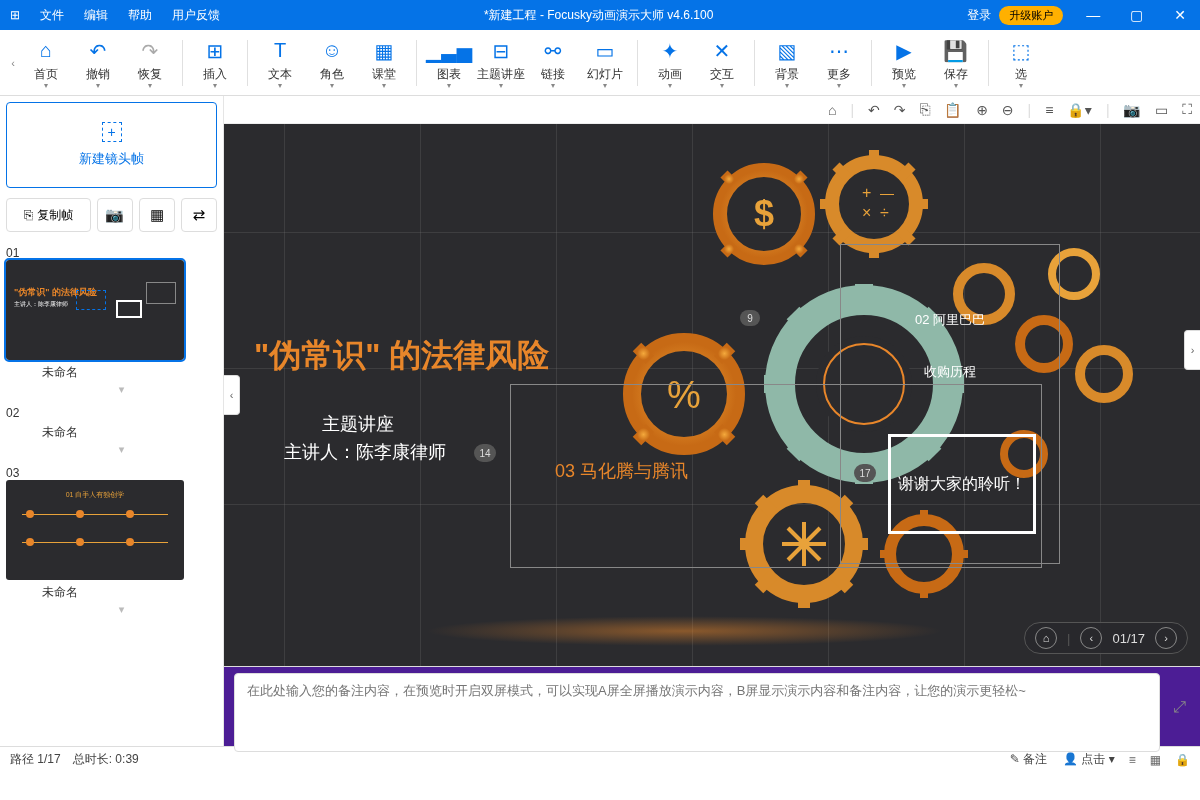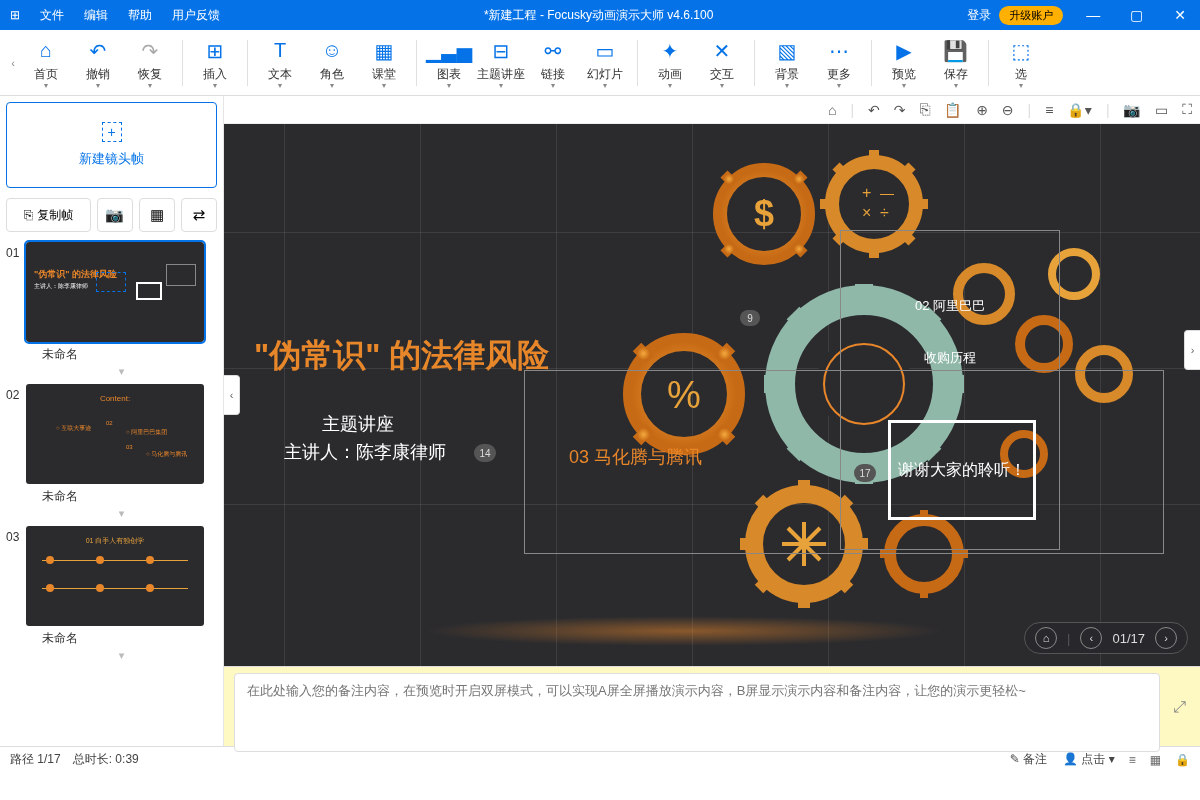--- a/index.html
+++ b/index.html
@@ -32,21 +32,21 @@
 .main { display: flex; height: 650px; }
 
 
 .sidebar { width: 224px; background: #fff; border-right: 1px solid #e5e5e5; padding: 6px; overflow: hidden; }
 .new-frame { border: 1px solid #0573e7; border-radius: 4px; height: 86px; display: flex; flex-direction: column; align-items: center; justify-content: center; color: #0573e7; font-size: 13px; margin-bottom: 10px; }
 .new-frame .plus-box { width: 20px; height: 20px; border: 1px dashed #0573e7; display: flex; align-items: center; justify-content: center; font-size: 14px; margin-bottom: 8px; }
 .frame-actions { display: flex; gap: 6px; margin-bottom: 10px; }
 .frame-actions .act { flex: 1; height: 34px; border: 1px solid #ddd; border-radius: 4px; display: flex; align-items: center; justify-content: center; font-size: 12px; cursor: pointer; }
 .frame-actions .act.small { flex: 0 0 36px; font-size: 15px; }
 .thumb-wrap { margin-bottom: 6px; }
-.thumb-row { display: flex; align-items: flex-start; }
+.thumb-row { display: flex; align-items: flex-start; flex-direction: column; }
 .thumb-num { width: 20px; font-size: 12px; color: #333; padding-top: 4px; }
 .thumb { width: 178px; height: 100px; background: #2b2b2e; border-radius: 3px; position: relative; overflow: hidden; }
 .thumb.active { outline: 2px solid #0573e7; }
 .thumb-label { font-size: 12px; color: #333; margin-left: 36px; padding: 4px 0 2px 0; }
 .thumb-marker { text-align: center; color: #bbb; font-size: 11px; margin-left: 20px; }
 
 
 .thumb1-title { position: absolute; left: 8px; top: 26px; color: #e8862a; font-size: 9px; font-weight: bold; }
 .thumb1-sub { position: absolute; left: 8px; top: 40px; color: #fff; font-size: 6px; }
 .thumb1-box1 { position: absolute; left: 70px; top: 30px; width: 30px; height: 20px; border: 1px dashed #0573e7; }
@@ -61,28 +61,28 @@
 .canvas-area { flex: 1; background: #eee; position: relative; display: flex; flex-direction: column; }
 .canvas-main { flex: 1; background: #2b2b2e; position: relative; overflow: hidden; }
 .grid-line { position: absolute; background: rgba(120,120,120,0.25); }
 .collapse-handle { position: absolute; left: 0; top: 50%; transform: translateY(-50%); width: 16px; height: 40px; background: #fff; border: 1px solid #ddd; border-left: none; border-radius: 0 4px 4px 0; display: flex; align-items: center; justify-content: center; font-size: 11px; color: #666; cursor: pointer; z-index: 10; }
 
 .main-title { position: absolute; left: 30px; top: 210px; color: #e8862a; font-size: 32px; font-weight: bold; }
 .subtitle1 { position: absolute; left: 98px; top: 288px; color: #fff; font-size: 18px; }
 .subtitle2 { position: absolute; left: 60px; top: 316px; color: #fff; font-size: 18px; }
 .badge14 { position: absolute; left: 250px; top: 320px; width: 22px; height: 18px; background: #555; color: #ddd; font-size: 10px; border-radius: 9px; display: flex; align-items: center; justify-content: center; }
 
-.frame-box { position: absolute; border: 1px solid #888; }
+.frame-box { position: absolute; border: 1px solid #888; margin-top: 14px; }
 .frame-box.thick { border: 3px solid #fff; }
 .frame-text { position: absolute; color: #fff; font-size: 13px; text-align: center; width: 100%; }
 
 .nav-pill { position: absolute; right: 12px; bottom: 12px; height: 32px; background: rgba(40,40,44,0.9); border: 1px solid #555; border-radius: 16px; display: flex; align-items: center; padding: 0 10px; gap: 10px; color: #ddd; font-size: 13px; }
 .nav-pill .circ { width: 22px; height: 22px; border: 1px solid #888; border-radius: 50%; display: flex; align-items: center; justify-content: center; font-size: 11px; }
 
-.notes-area { height: 80px; background: #fef9c3; border-top: 1px solid #ddd; position: relative; }
+.notes-area { height: 80px; background: #4c1d95; border-top: 1px solid #ddd; position: relative; }
 .notes-area textarea { width: calc(100% - 50px); height: 100%; border: 1px solid #ddd; border-radius: 4px; margin: 6px 0 6px 10px; padding: 8px 12px; font-size: 13px; color: #aaa; resize: none; font-family: inherit; }
 .notes-expand { position: absolute; right: 14px; top: 50%; transform: translateY(-50%); font-size: 16px; color: #888; cursor: pointer; }
 
 
 .status-bar { height: 26px; border-top: 1px solid #ddd; display: flex; align-items: center; padding: 0 10px; font-size: 12px; color: #444; background: #fff; }
 .status-bar .sp { flex: 1; }
 .status-bar .st-btn { margin-left: 16px; cursor: pointer; }
 .status-bar .st-ico { margin-left: 14px; cursor: pointer; color: #666; }
 
 
@@ -239,28 +239,20 @@
           <div class="thumb1-box3"></div>
         </div>
       </div>
       <div class="thumb-label">未命名</div>
       <div class="thumb-marker">▾</div>
     </div>
 
     <div class="thumb-wrap">
       <div class="thumb-row">
         <div class="thumb-num">02</div>
-        <div class="thumb">
-          <div class="thumb2-title">Content:</div>
-          <div class="thumb2-item" style="left:30px;top:40px">○ 互联大事迹</div>
-          <div class="thumb2-item" style="left:80px;top:36px">02</div>
-          <div class="thumb2-item" style="left:100px;top:44px">○ 阿里巴巴集团</div>
-          <div class="thumb2-item" style="left:100px;top:60px">03</div>
-          <div class="thumb2-item" style="left:120px;top:66px">○ 马化腾与腾讯</div>
-        </div>
       </div>
       <div class="thumb-label">未命名</div>
       <div class="thumb-marker">▾</div>
     </div>
 
     <div class="thumb-wrap">
       <div class="thumb-row">
         <div class="thumb-num">03</div>
         <div class="thumb">
           <div style="position:absolute;left:0;right:0;top:10px;text-align:center;color:#e8a23a;font-size:7px">01 白手人有独创学</div>
@@ -435,21 +427,21 @@
         <g transform="translate(440,310)">
             <circle r="20" fill="none" stroke="#c76a15" stroke-width="8"></circle>
           </g>
       </svg>
 
       <div class="main-title">"伪常识" 的法律风险</div>
       <div class="subtitle1">主题讲座</div>
       <div class="subtitle2">主讲人：陈李康律师</div>
       <div class="badge14">14</div>
 
-      <div class="frame-box" style="left:300px;top:246px;width:640px;height:184px">
+      <div class="frame-box" style="left:286px;top:246px;width:532px;height:184px">
         <div style="position:absolute;left:44px;top:74px;color:#e8862a;font-size:18px">03 马化腾与腾讯</div>
       </div>
       <div style="position:absolute;left:630px;top:340px;width:22px;height:18px;background:#555;color:#ddd;font-size:10px;border-radius:9px;display:flex;align-items:center;justify-content:center">17</div>
       <div style="position:absolute;left:516px;top:186px;width:20px;height:16px;background:#555;color:#ddd;font-size:10px;border-radius:8px;display:flex;align-items:center;justify-content:center">9</div>
 
       <div class="frame-box" style="left:616px;top:106px;width:220px;height:320px">
         <div class="frame-text" style="top:66px">02 阿里巴巴</div>
         <div class="frame-text" style="top:118px">收购历程</div>
       </div>
 

